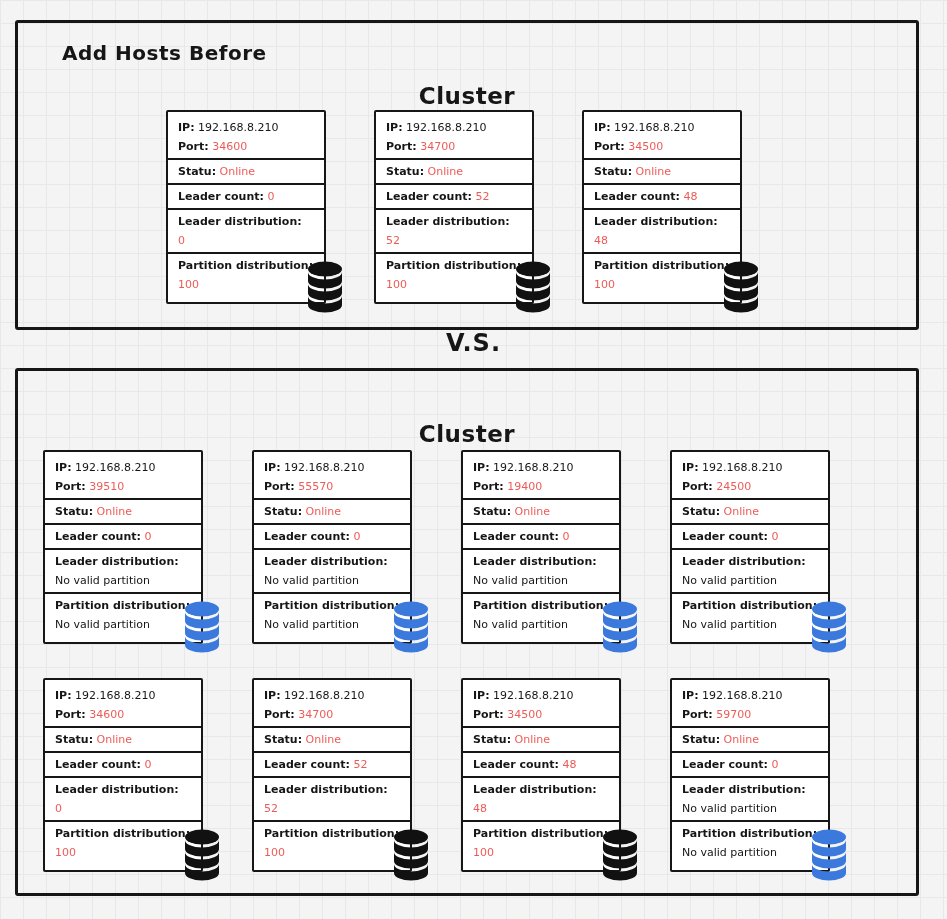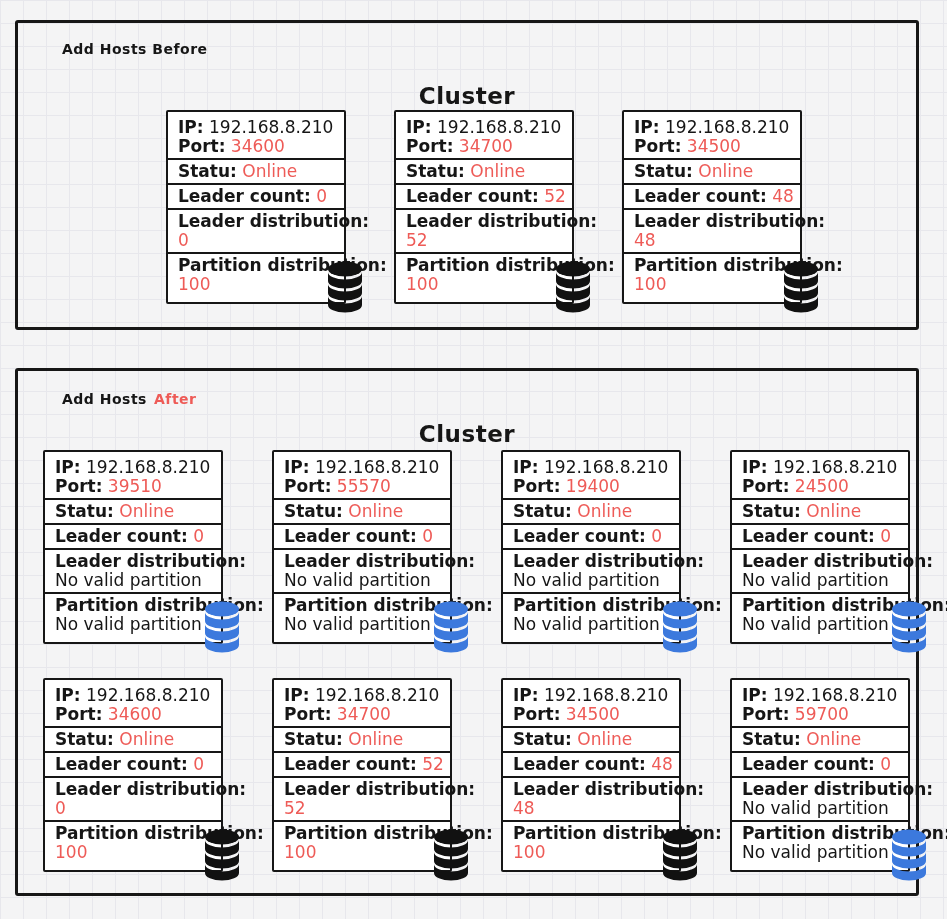--- a/index.html
+++ b/index.html
@@ -31,21 +31,21 @@
   .panel{
     position:absolute;
     border:3px solid var(--ink);
     border-radius:3px;
     background:transparent;
   }
   #before-panel{left:15px;top:20px;width:904px;height:310px;}
   #after-panel{left:15px;top:368px;width:904px;height:528px;}
   .section-title{
     position:absolute;left:44px;top:18px;margin:0;
-    font-size:14px;font-weight:600;letter-spacing:.5px;color:var(--ink);
+    font-size:20px;font-weight:600;letter-spacing:.5px;color:var(--ink);
     white-space:nowrap;
   }
   #after-panel .section-title{top:20px;}
   .section-title .red{color:var(--accent-red);margin-left:7px;}
   .cluster-title{
     position:absolute;left:0;right:0;text-align:center;margin:16px;
     font-size:23px;font-weight:600;letter-spacing:.5px;color:var(--ink);
   }
   #before-panel .cluster-title{top:44px;}
   #after-panel .cluster-title{top:34px;}
@@ -53,26 +53,26 @@
     position:absolute;left:0;top:329px;width:947px;
     text-align:center;font-size:24px;font-weight:bold;
     letter-spacing:1px;color:var(--ink);
   }
   .cards-row{position:absolute;display:flex;}
   .before-row{left:148px;top:87px;gap:48px;}
   .after-row-1{left:25px;top:79px;gap:49px;}
   .after-row-2{left:25px;top:307px;gap:49px;}
   .host-card{
     position:relative;
-    width:180px;
+    width:160px;
     background:var(--card-bg);
     border:2px solid var(--ink);
     border-radius:2px;
     padding:6px 10px 8px 10px;
-    font-size:17px;line-height:19px;
+    font-size:11px;line-height:19px;
   }
   .host-card .row{white-space:nowrap;}
   .lbl{font-weight:bold;color:var(--ink);}
   .val{color:var(--ink);}
   .val-red{color:var(--accent-red);}
   .dist-val{display:block;color:var(--accent-red);}
   .host-card.no-partition .dist-val{color:var(--ink);}
   hr.div{
     border:0;border-top:2px solid var(--ink);
     margin:2px -10px;
@@ -207,25 +207,23 @@
         <ellipse cx="20" cy="8" rx="17" ry="7.5"></ellipse>
         <path d="M3 20 A17 7.5 0 0 0 37 20 L37 11 A17 7.5 0 0 1 3 11 Z"></path>
         <path d="M3 32 A17 7.5 0 0 0 37 32 L37 23 A17 7.5 0 0 1 3 23 Z"></path>
         <path d="M3 44 A17 7.5 0 0 0 37 44 L37 35 A17 7.5 0 0 1 3 35 Z"></path>
       </svg>
     </span>
   </div>
 </div>
   </section>
 
+  <div class="vs">V.S.</div>
 
   <section class="panel" id="after-panel">
-    <h2 class="section-title">
-      <span>Add Hosts</span><span class="red">After</span>
-    </h2>
     <h3 class="cluster-title">Cluster</h3>
     <div class="cards-row after-row-1">
   <div class="host-card no-partition">
     <div class="row">
       <span class="lbl">IP:</span>
       <span class="val">192.168.8.210</span>
     </div>
     <div class="row">
       <span class="lbl">Port:</span>
       <span class="val val-red">39510</span>

